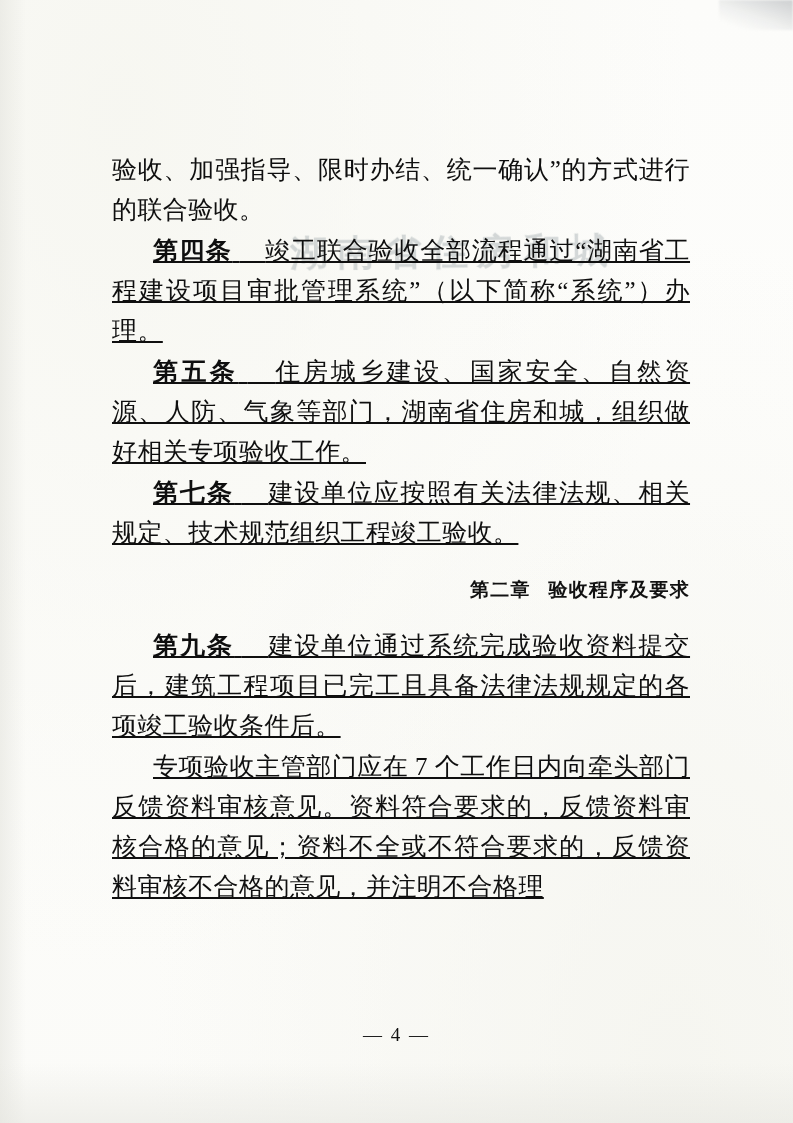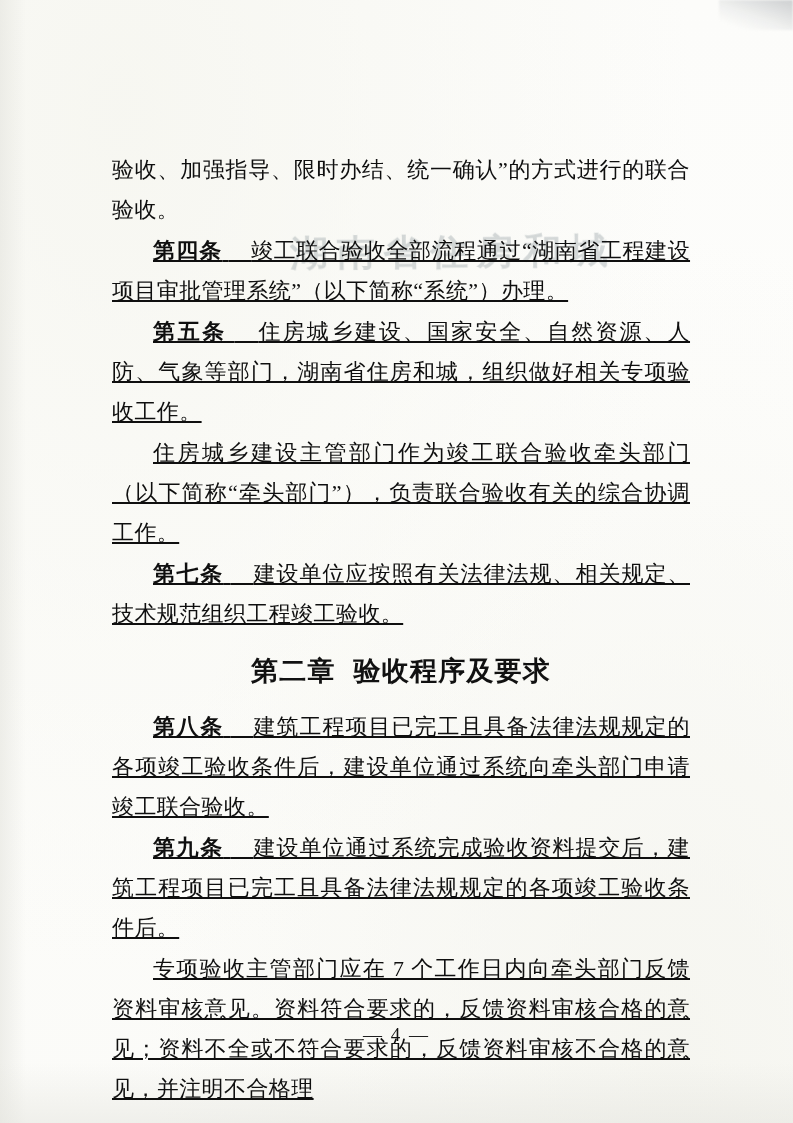--- a/index.html
+++ b/index.html
@@ -51,40 +51,40 @@
   }
 
   .content {
     position: absolute;
     left: 112px;
     top: 150px;
     width: 578px;
   }
 
   .para {
-    font-size: 22px;
+    font-size: 25px;
     line-height: 40px;
     letter-spacing: 0.4px;
     text-align: justify;
     text-justify: inter-ideograph;
     margin: 0 0 1px 0;
     color: #0f0f0f;
   }
   .indent { text-indent: 41px; text-decoration: underline; }
   .article-label {
     font-weight: bold;
     letter-spacing: 1px;
   }
   .gap { height: 16px; }
 
   .chapter-title {
-    font-size: 27px;
+    font-size: 19px;
     line-height: 40px;
     font-weight: bold;
-    text-align: center;
+    text-align: right;
     letter-spacing: 1.2px;
     margin: 0;
     font-family: Liberation Serif, serif;
   }
   .chapter-title .sep { display: inline-block; width: 18px; }
 
   .watermark {
     position: absolute;
     left: 300px;
     top: 228px;
@@ -132,42 +132,35 @@
     <p class="para indent">
       <span class="article-label">第四条</span>
       <span class="sp">　</span><span>竣工联合验收全部流程通过“湖南省工程建设项目审批管理系统”（以下简称“系统”）办理。</span>
     </p>
 
     <p class="para indent">
       <span class="article-label">第五条</span>
       <span class="sp">　</span><span>住房城乡建设、国家安全、自然资源、人防、气象等部门，湖南省住房和城，组织做好相关专项验收工作。</span>
     </p>
 
-    <p class="para indent">
-      <span>住房城乡建设主管部门作为竣工联合验收牵头部门（以下简称“牵头部门”），负责联合验收有关的综合协调工作。</span>
-    </p>
 
 
     <p class="para indent">
       <span class="article-label">第七条</span>
       <span class="sp">　</span><span>建设单位应按照有关法律法规、相关规定、技术规范组织工程竣工验收。</span>
     </p>
 
     <div class="gap"></div>
 
     <p class="chapter-title">
       <span>第二章</span><span class="sep"></span><span>验收程序及要求</span>
     </p>
 
     <div class="gap"></div>
 
-    <p class="para indent">
-      <span class="article-label">第八条</span>
-      <span class="sp">　</span><span>建筑工程项目已完工且具备法律法规规定的各项竣工验收条件后，建设单位通过系统向牵头部门申请竣工联合验收。</span>
-    </p>
 
     <p class="para indent">
       <span class="article-label">第九条</span>
       <span class="sp">　</span><span>建设单位通过系统完成验收资料提交后，建筑工程项目已完工且具备法律法规规定的各项竣工验收条件后。</span>
     </p>
 
     <p class="para indent">
       <span>专项验收主管部门应在 7 个工作日内向牵头部门反馈资料审核意见。资料符合要求的，反馈资料审核合格的意见；资料不全或不符合要求的，反馈资料审核不合格的意见，并注明不合格理</span>
     </p>
 

